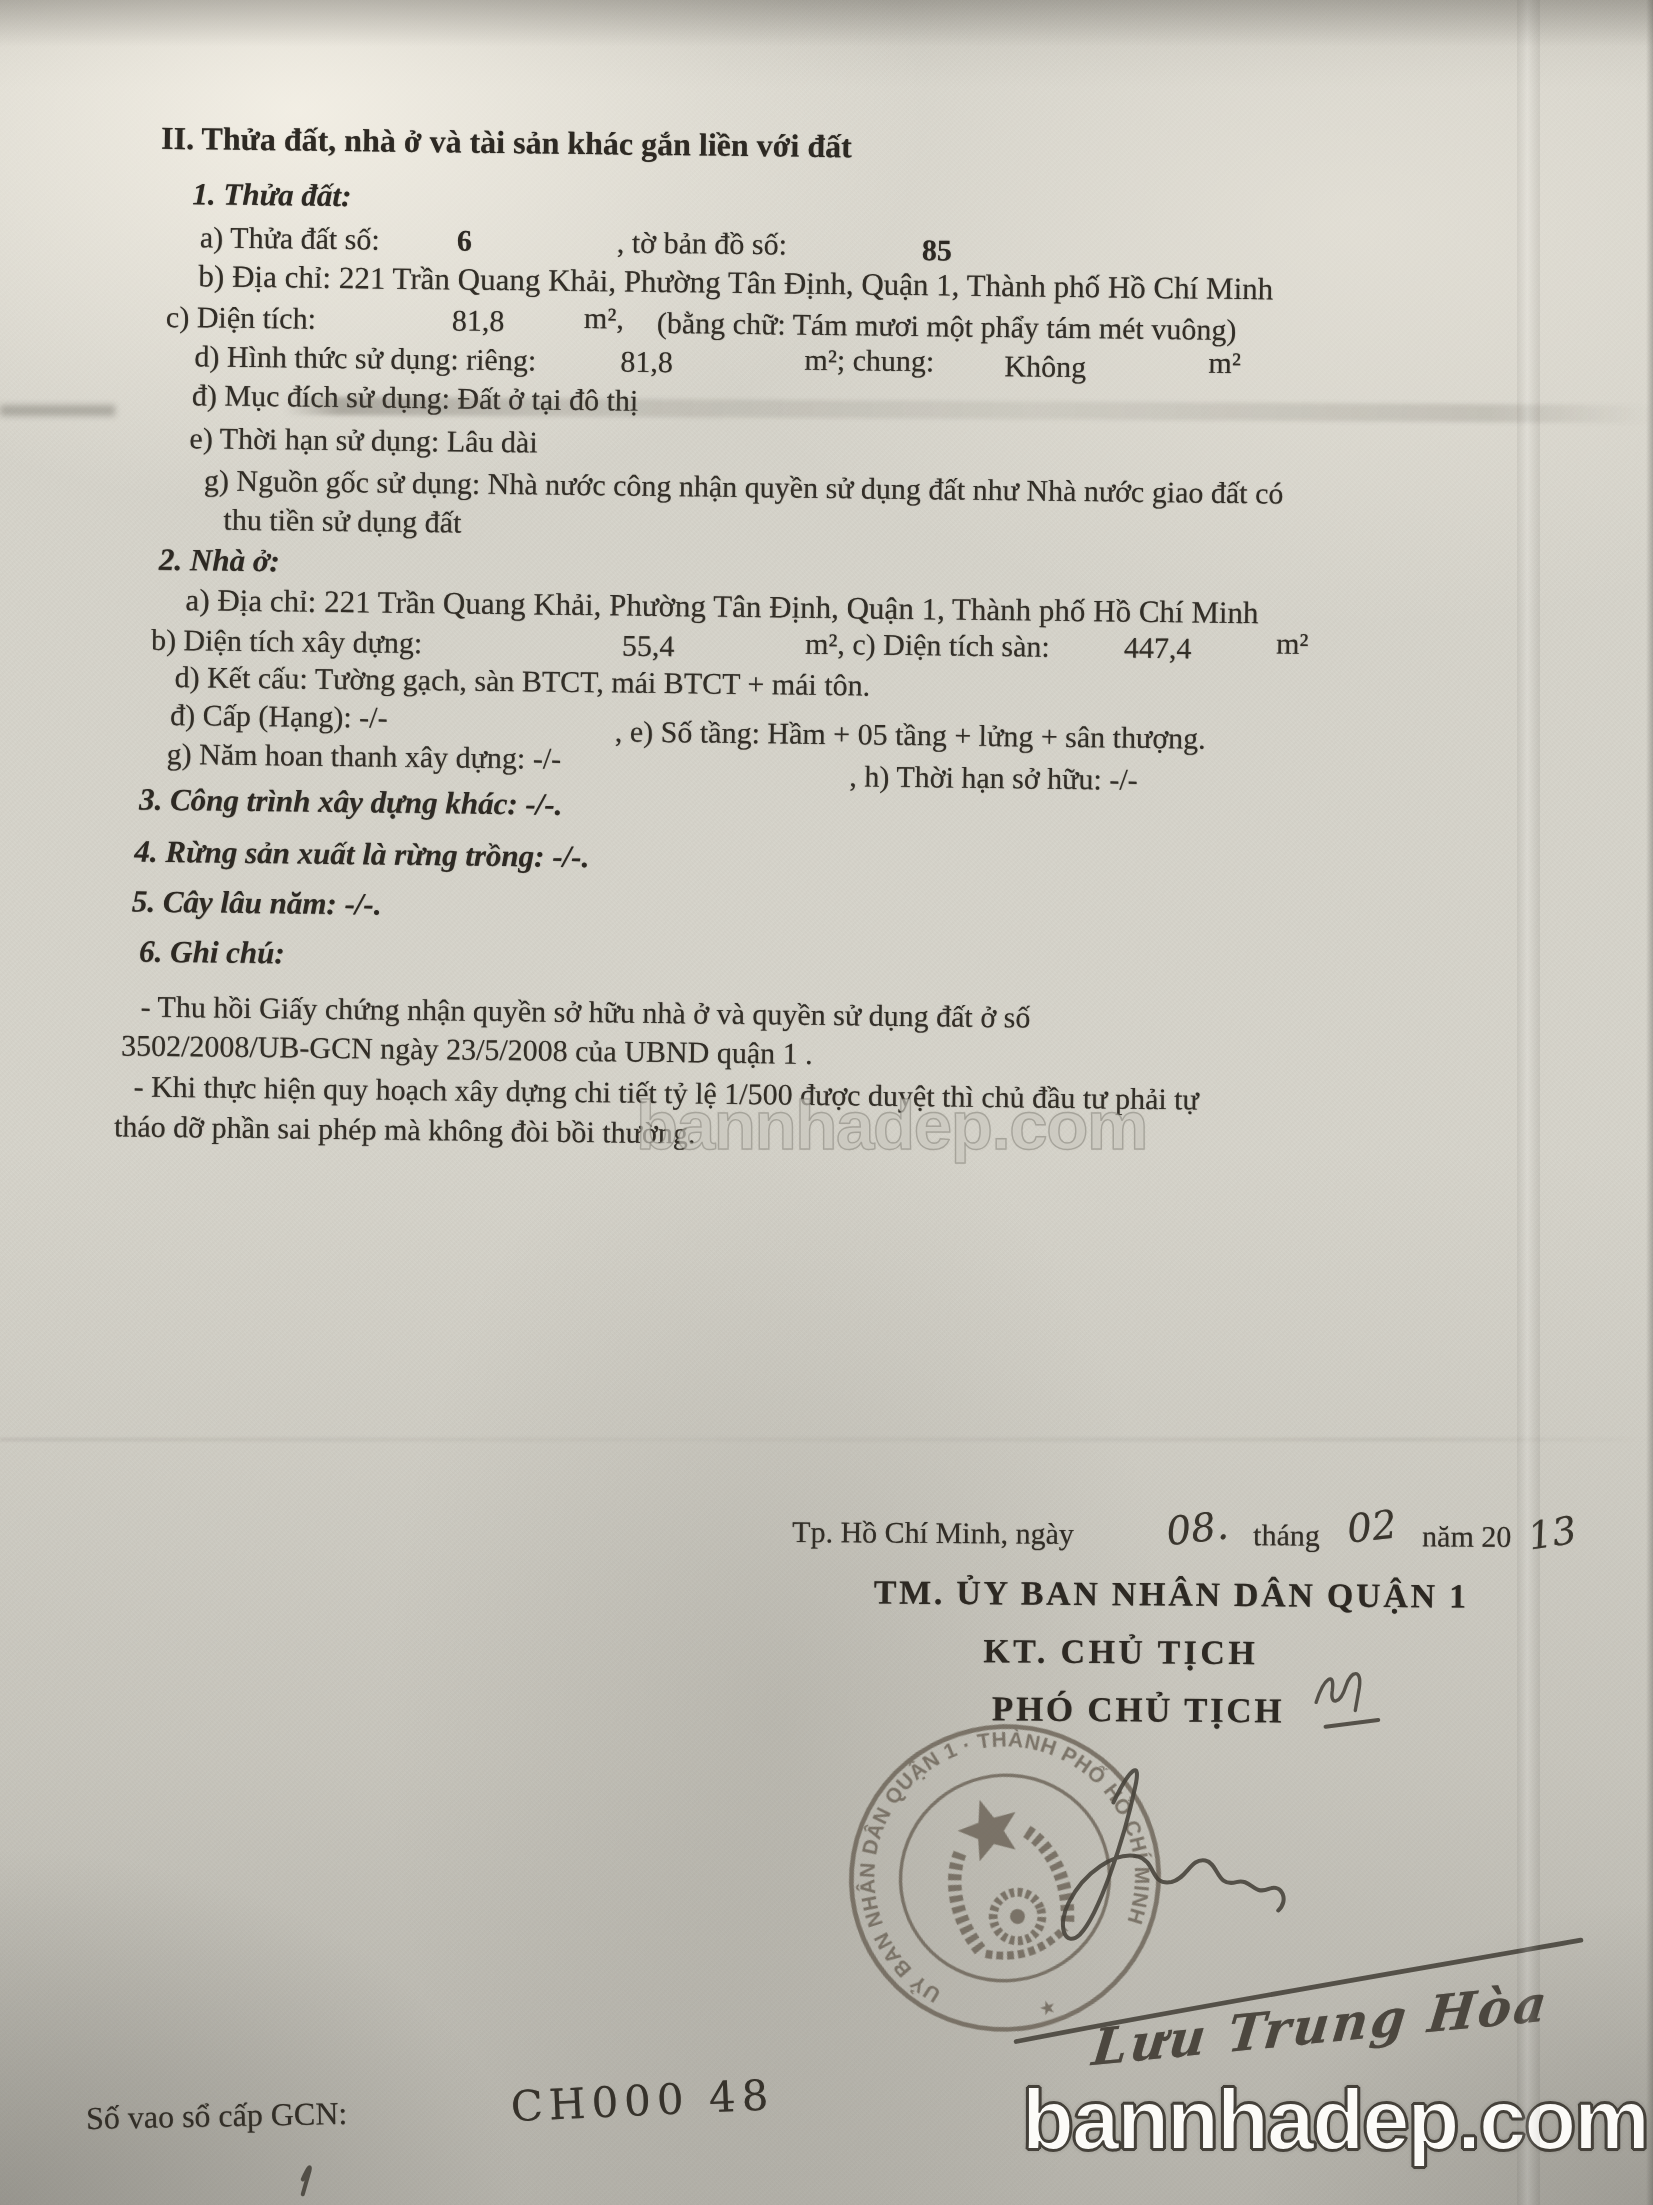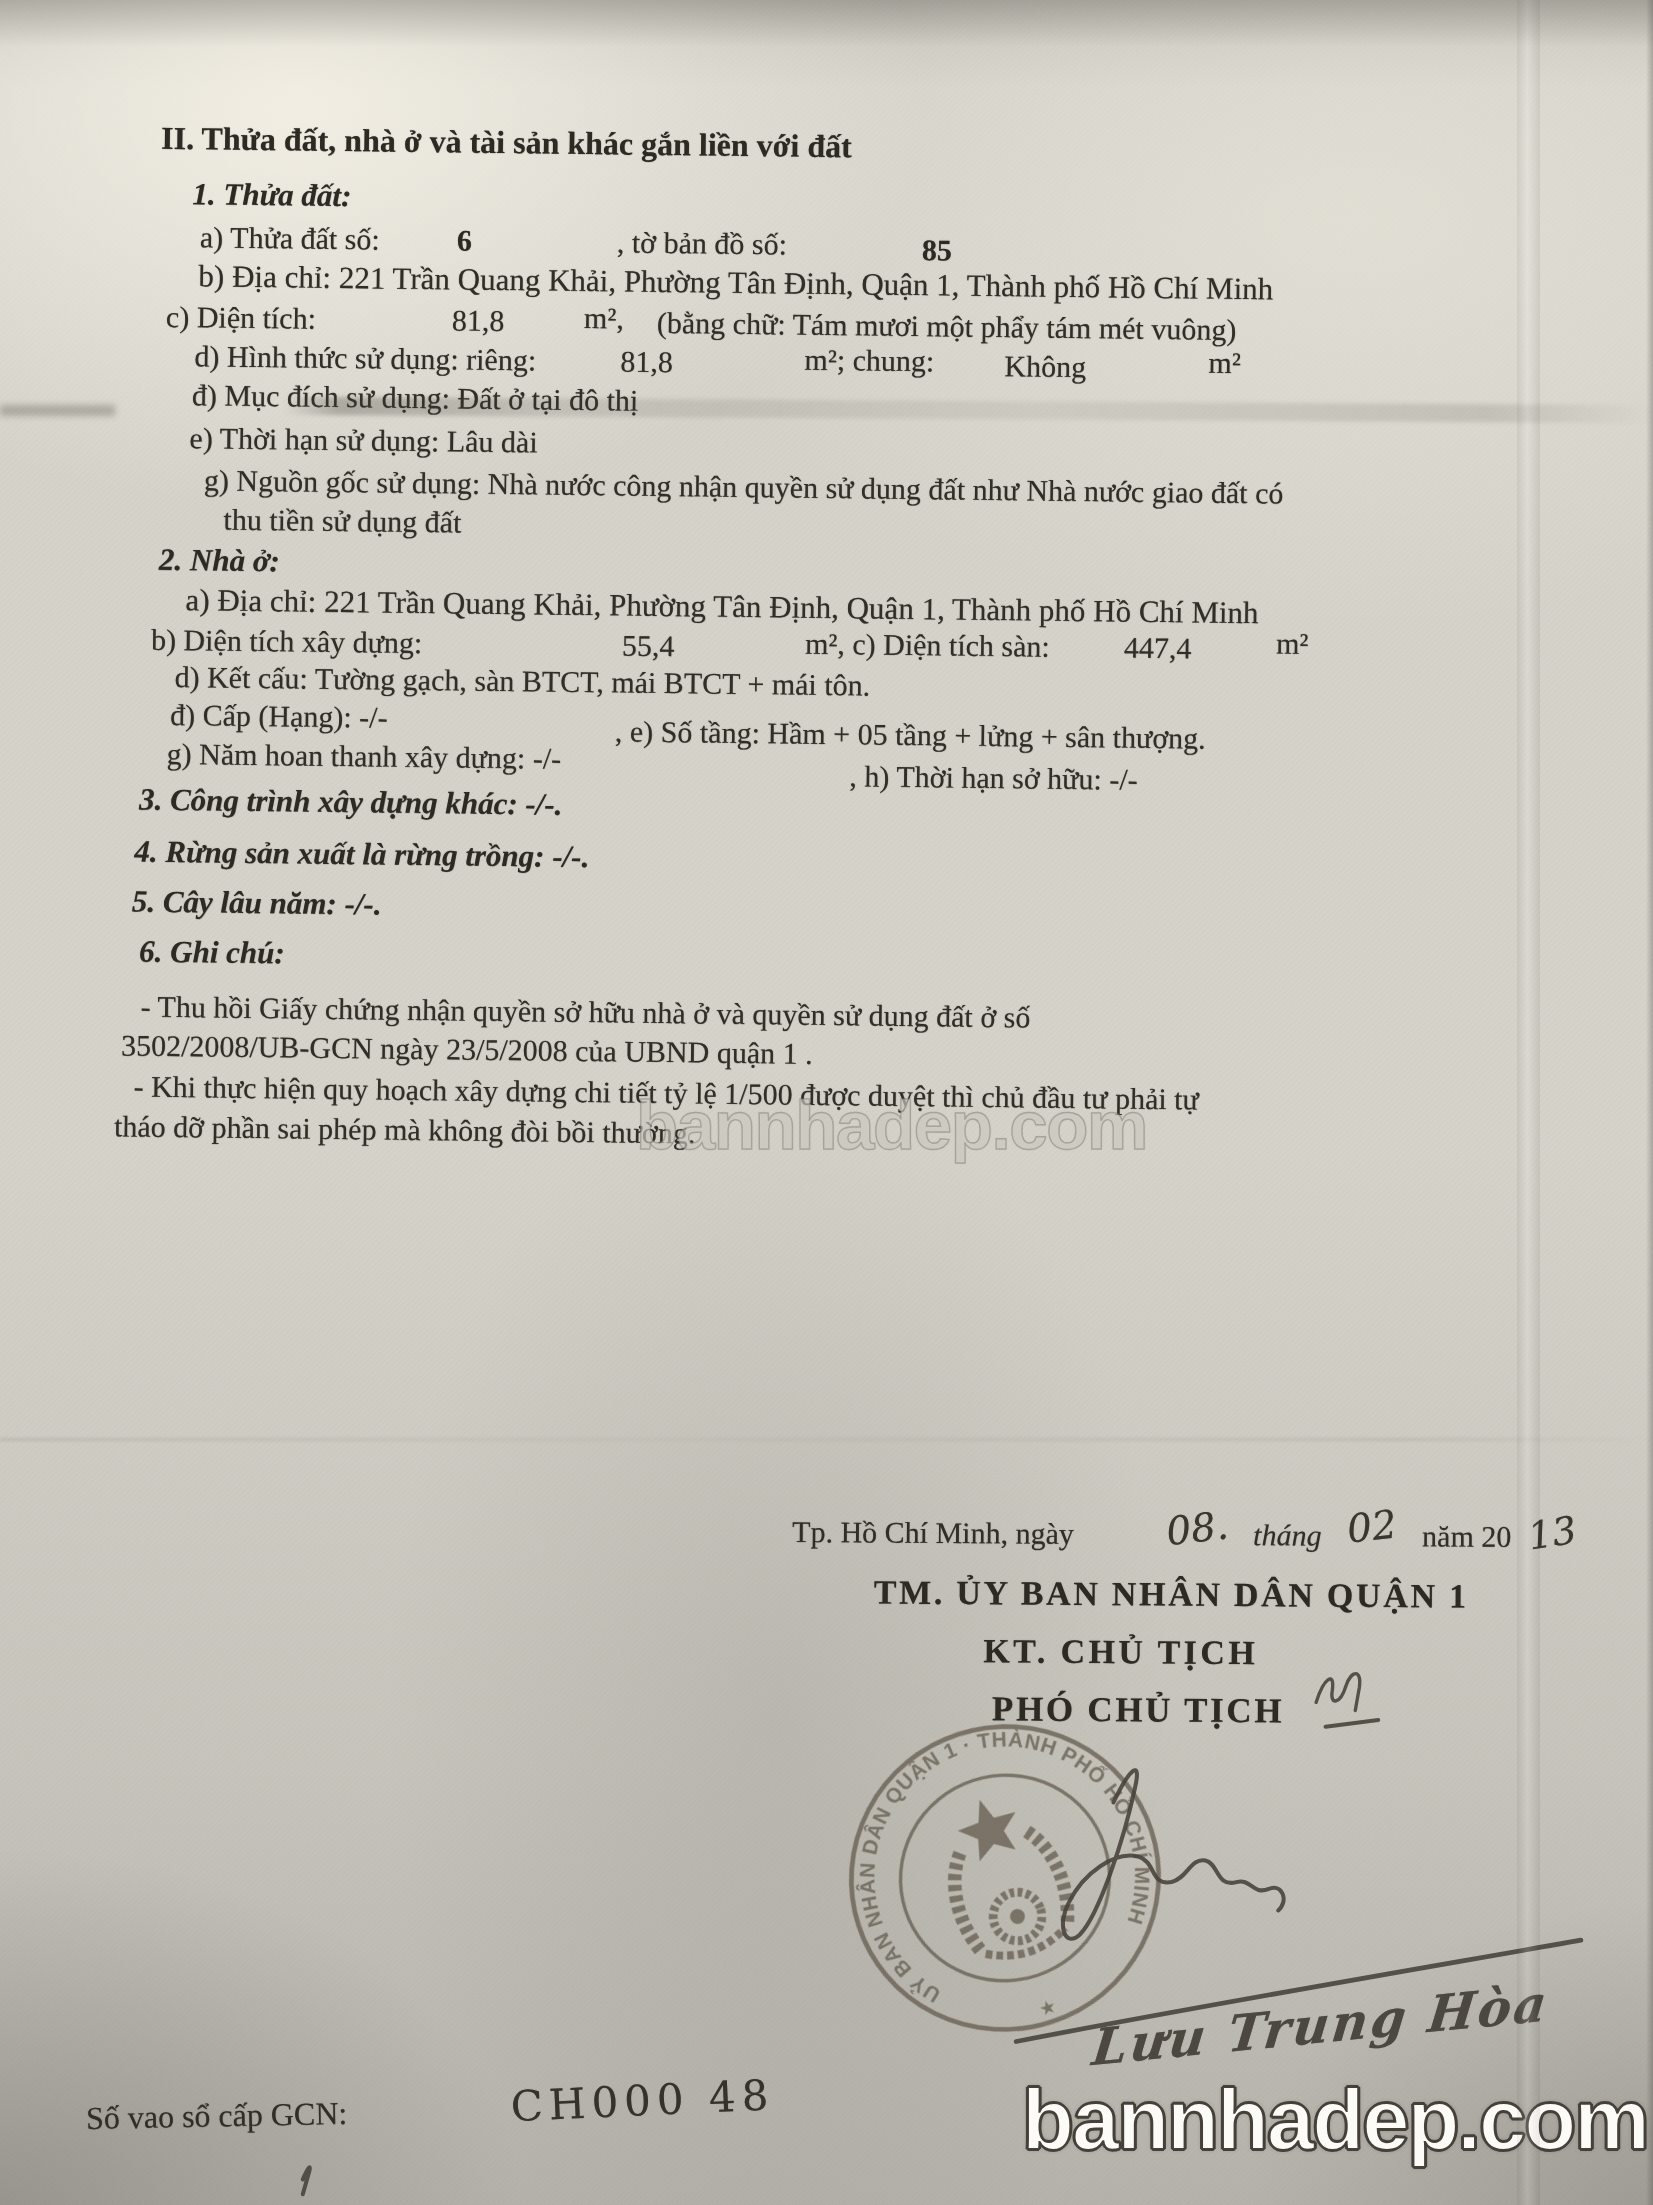--- a/index.html
+++ b/index.html
@@ -115,21 +115,21 @@
     <span class="t" style="left:145px;top:1069px;">- Khi thực hiện quy hoạch xây dựng chi tiết tỷ lệ 1/500 được duyệt thì chủ đầu tư phải tự</span>
     <span class="t" style="left:126px;top:1109px;">tháo dỡ phần sai phép mà không đòi bồi thường.</span>
   </div>
 
   <span class="wm-mid">bannhadep.com</span>
 
   <div style="position:absolute;left:0;top:0;width:1654px;height:2205px;transform:rotate(0.4deg);transform-origin:946px 1554px;">
 
     <span class="t" style="left:792px;top:1515px;font-size:30px;">Tp. Hồ Chí Minh, ngày</span>
     <span class="t hw" style="left:1166px;top:1504px;font-size:39px;transform:rotate(-7deg);">08.</span>
-    <span class="t" style="left:1253px;top:1515px;font-size:30px;font-style:italic;">tháng</span>
+    <span class="t" style="left:1253px;top:1515px;font-size:30px;">tháng</span>
     <span class="t hw" style="left:1347px;top:1501px;font-size:39px;transform:rotate(-7deg);">02</span>
     <span class="t" style="left:1422px;top:1515px;font-size:30px;">năm 20</span>
     <span class="t hw" style="left:1528px;top:1507px;font-size:38px;transform:rotate(-9deg);">13</span>
 
     <span class="t b" style="left:874px;top:1573px;font-size:34px;letter-spacing:2.7px;">TM. ỦY BAN NHÂN DÂN QUẬN 1</span>
     <span class="t b" style="left:984px;top:1631px;font-size:34px;letter-spacing:3.4px;">KT. CHỦ TỊCH</span>
     <span class="t b" style="left:993px;top:1688px;font-size:35px;letter-spacing:2.7px;">PHÓ CHỦ TỊCH</span>
 
     <span class="t hw b" style="left:1095px;top:1993px;font-size:50px;letter-spacing:2.7px;transform:rotate(-6deg) skewX(-12deg);color:#4c473f;">Lưu Trung Hòa</span>
   </div>

